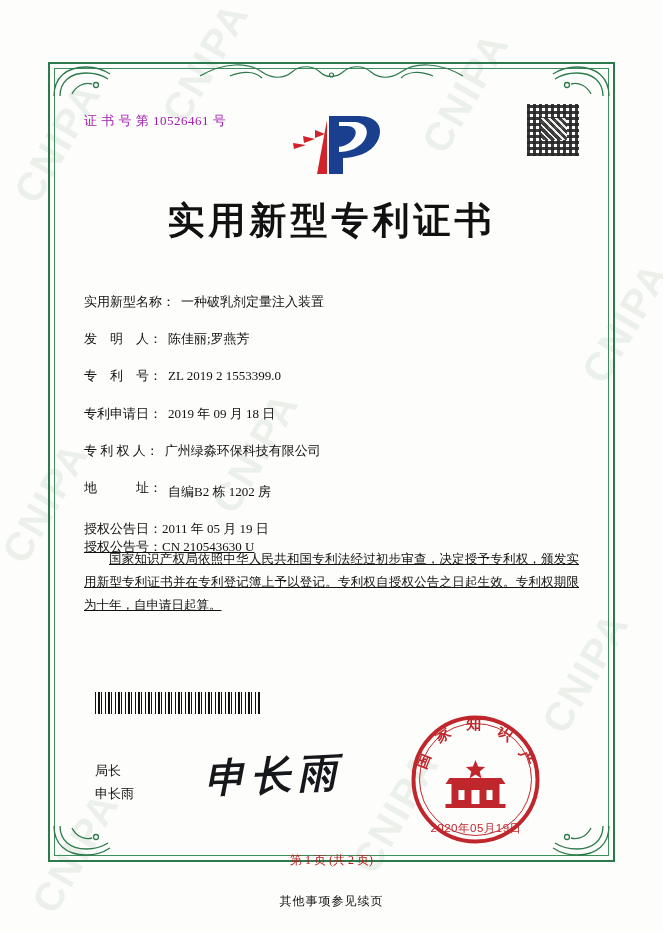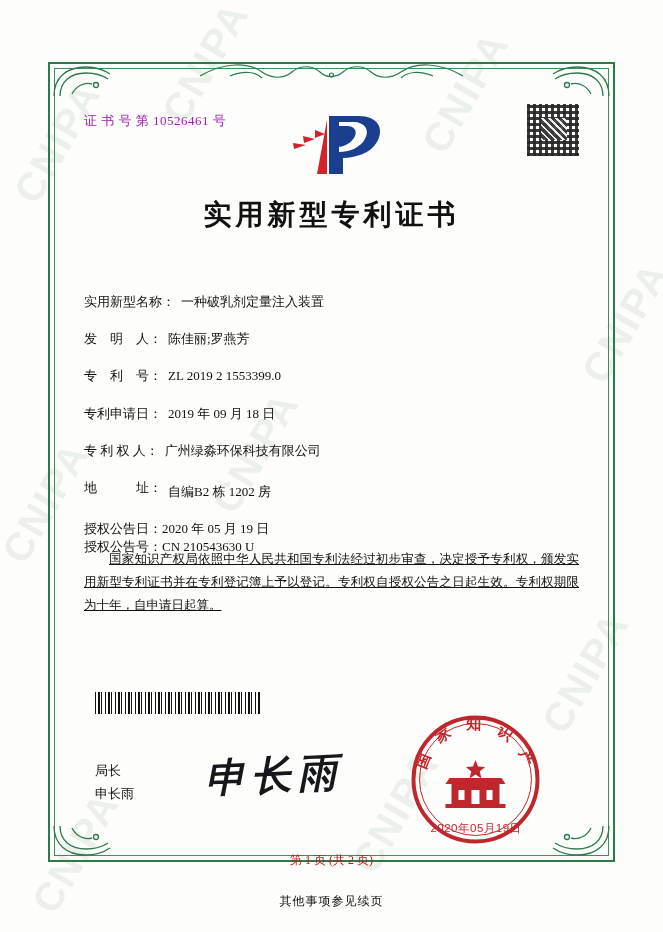--- a/index.html
+++ b/index.html
@@ -123,21 +123,21 @@
   }
 
   
   .main-title {
     position: absolute;
     left: 0;
     right: 0;
     top: 196px;
     text-align: center;
     font-family: Liberation Sans, sans-serif;
-    font-size: 28px;
+    font-size: 37px;
     font-weight: bold;
     letter-spacing: 4px;
     color: #111;
   }
 
   
   .fields {
     position: absolute;
     left: 84px;
     top: 278px;
@@ -165,21 +165,21 @@
     margin-top: 4px;
     margin-left: 0;
   }
   .row-split {
     display: flex;
     margin-bottom: 16px;
     line-height: 1.4;
     flex-direction: column;
   }
   .row-split .left { width: 258px; display: flex; }
-  .row-split .right { display: flex; }
+  .row-split .right { display: flex; text-decoration: underline; }
 
   
   .body-text {
     position: absolute;
     left: 84px;
     top: 548px;
     width: 495px;
     font-size: 12.5px;
     line-height: 1.85;
     color: #111;
@@ -370,21 +370,21 @@
     </div>
     <div class="row">
       <span class="lbl">地　　　址：</span>
       <span class="val">
         <span class="sub">自编B2 栋 1202 房</span>
       </span>
     </div>
     <div class="row-split">
       <span class="left">
         <span class="lbl">授权公告日：</span>
-        <span class="val">2020 年 05 月 19 日</span>
+        <span class="val">2011 年 05 月 19 日</span>
       </span>
       <span class="right">
         <span class="lbl">授权公告号：</span>
         <span class="val">CN 210543630 U</span>
       </span>
     </div>
   </div>
 
   <div class="body-text">
     <p>国家知识产权局依照中华人民共和国专利法经过初步审查，决定授予专利权，颁发实用新型专利证书并在专利登记簿上予以登记。专利权自授权公告之日起生效。专利权期限为十年，自申请日起算。</p>

